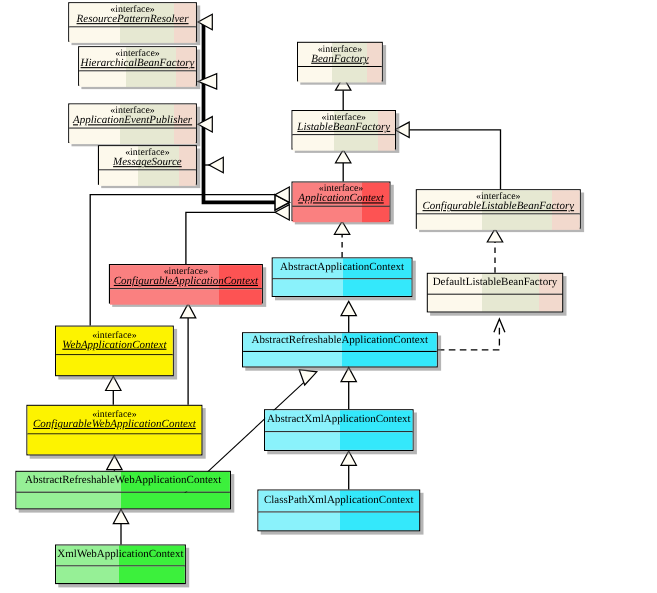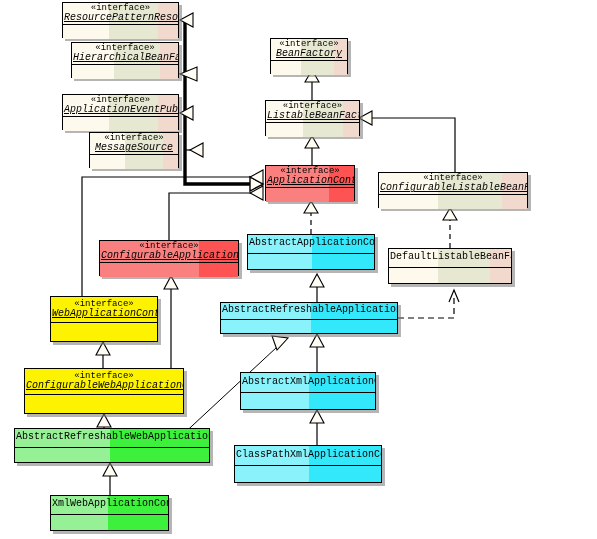--- a/index.html
+++ b/index.html
@@ -6,21 +6,21 @@
   html, body {
     margin: 0;
     padding: 0;
     background: #ffffff;
   }
   #canvas {
     position: relative;
     width: 546px;
     height: 539px;
     background: #ffffff;
-    font-family: Liberation Mono, monospace;
+    font-family: Liberation Serif, serif;
     overflow: hidden;
   }
   svg.edges {
     position: absolute;
     left: 0;
     top: 0;
     width: 597px;
     height: 539px;
     overflow: visible;
   }

